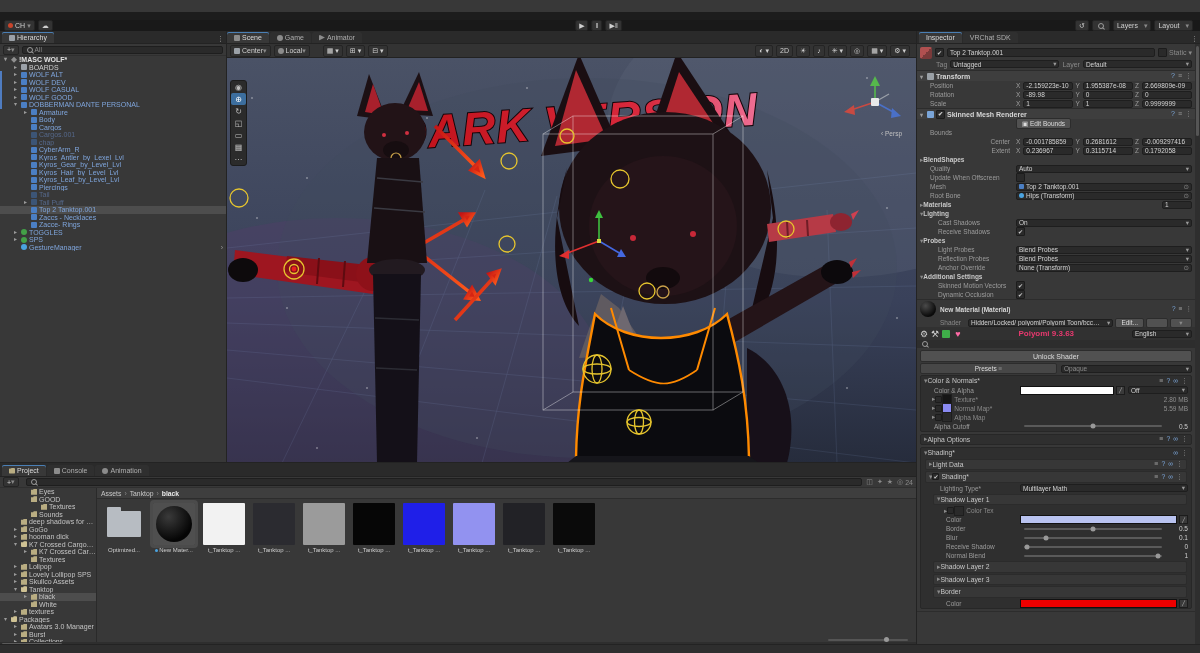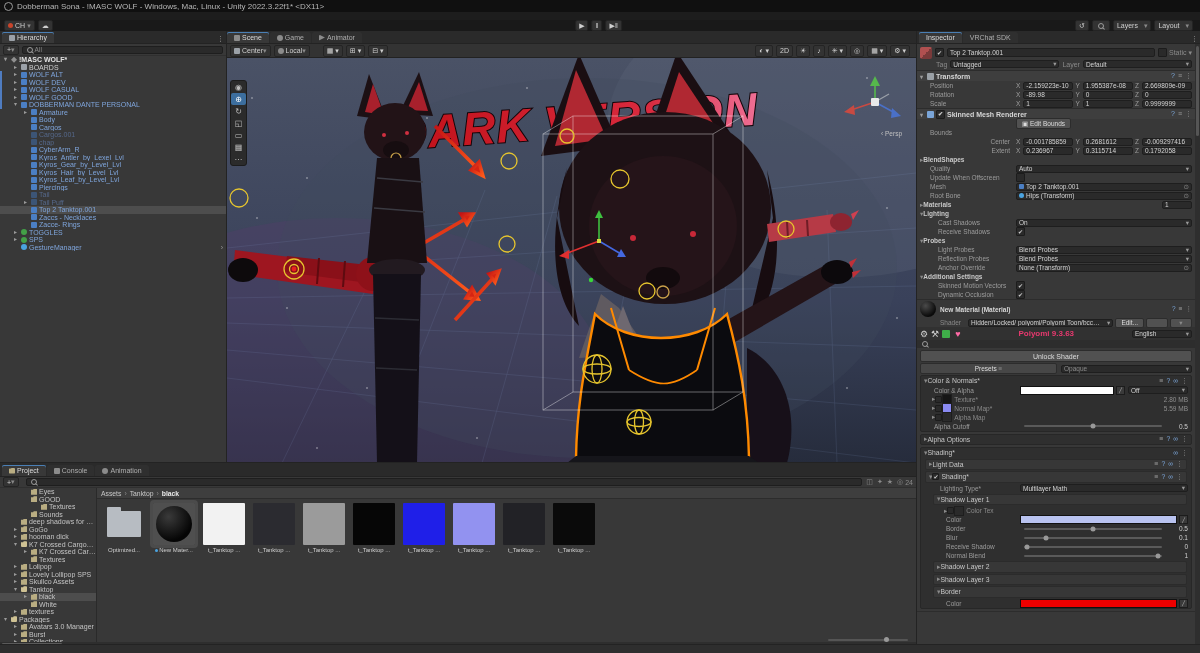--- a/index.html
+++ b/index.html
@@ -158,24 +158,20 @@
   
   #statusbar{left:0;top:644px;width:1200px;height:9px;background:#2e2e2e;border-top:1px solid #232323;
              display:flex;align-items:center;box-sizing:border-box;padding:0 4px;color:#8f8f8f;}
   #statusbar .right{margin-left:auto;display:flex;gap:5px;font-size:6.5px;}
 </style>
 </head>
 <body>
 
 <div id="root">
 
-  <div id="titlebar" class="abs">
-    <span class="unity-logo"></span>
-    <span>Dobberman Sona - !MASC WOLF - Windows, Mac, Linux - Unity 2022.3.22f1* &lt;DX11&gt;</span>
-  </div>
 
   <div id="menubar" class="abs">
 
   <span class="menu-item"></span>
       <span class="menu-item"></span>
       <span class="menu-item"></span>
       <span class="menu-item"></span>
       <span class="menu-item"></span>
       <span class="menu-item"></span>
       <span class="menu-item"></span>

